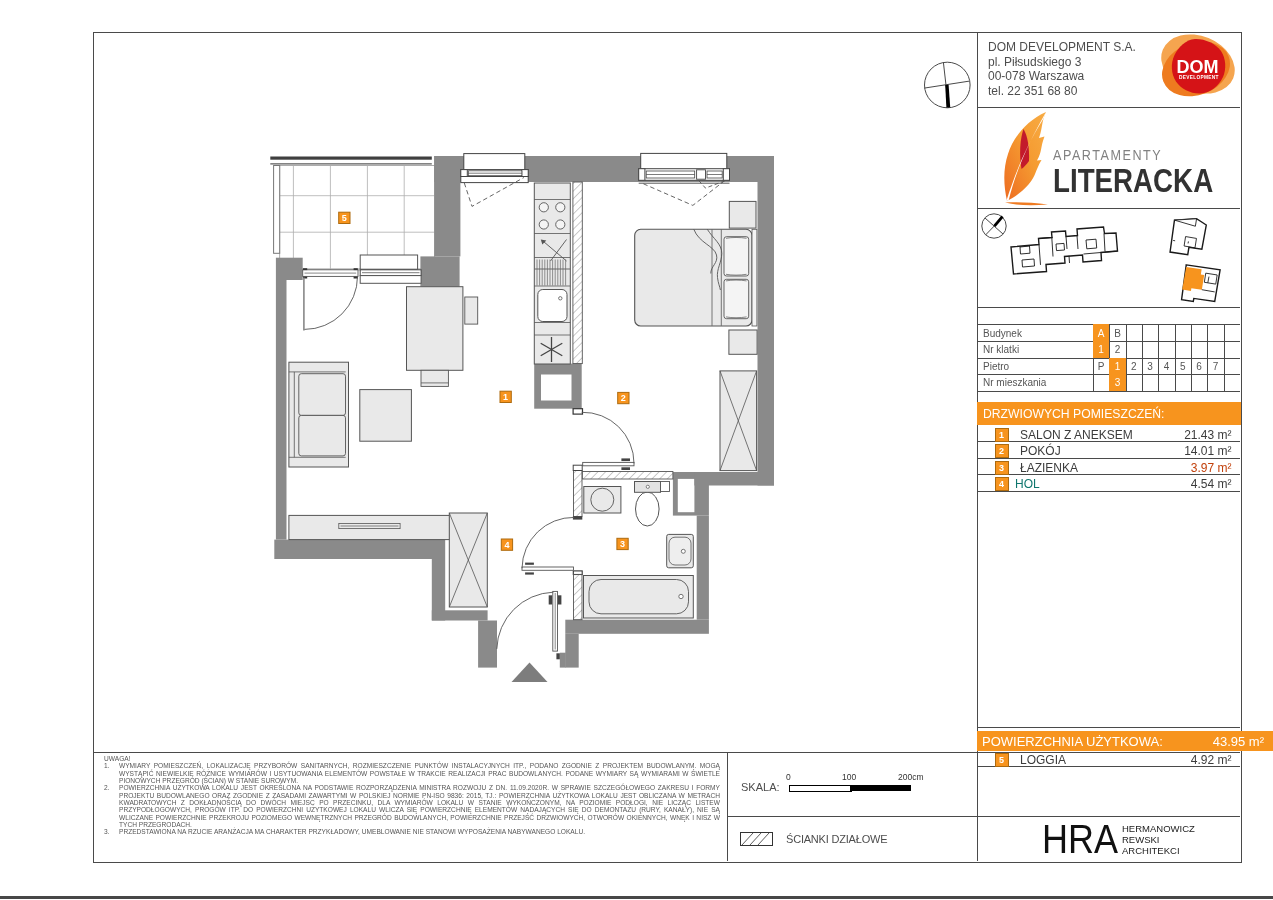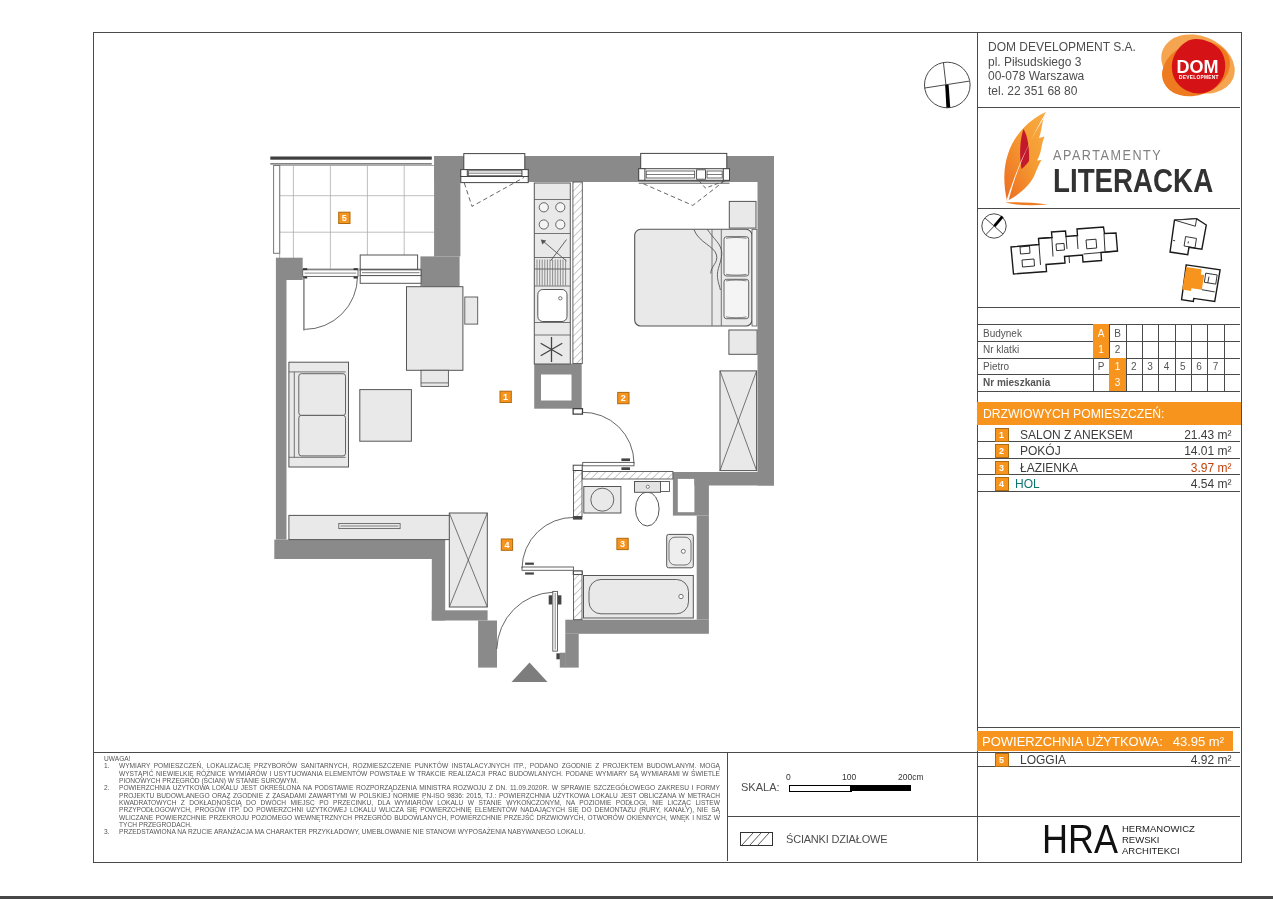--- a/index.html
+++ b/index.html
@@ -102,21 +102,21 @@
   <div class="abs" style="left:214px;top:0;width:1px;height:67px;background:#4a4a4a;"></div>
   <div class="abs" style="left:230.3px;top:0;width:1px;height:67px;background:#4a4a4a;"></div>
   <div class="abs" style="left:246.7px;top:0;width:1px;height:67px;background:#4a4a4a;"></div>
   <div class="abs" style="left:116px;top:0;width:16.3px;height:17.5px;background:#F7941E;"></div>
   <div class="abs" style="left:116px;top:17.5px;width:16.3px;height:16.5px;background:#F7941E;"></div>
   <div class="abs" style="left:132.3px;top:34px;width:16.4px;height:16.5px;background:#F7941E;"></div>
   <div class="abs" style="left:132.3px;top:50.5px;width:16.4px;height:16.5px;background:#F7941E;"></div>
   <div class="abs" style="left:6px;top:4px;">Budynek</div>
   <div class="abs" style="left:6px;top:20.5px;">Nr klatki</div>
   <div class="abs" style="left:6px;top:37px;">Pietro</div>
-  <div class="abs" style="left:6px;top:53.5px;font-weight:bold;">Nr mieszkania</div>
+  <div class="abs" style="left:6px;top:53.5px;">Nr mieszkania</div>
   <div class="abs" style="left:116px;top:4px;width:16.3px;text-align:center;color:#fff;">A</div>
   <div class="abs" style="left:132.3px;top:4px;width:16.4px;text-align:center;">B</div>
   <div class="abs" style="left:116px;top:20.5px;width:16.3px;text-align:center;color:#fff;">1</div>
   <div class="abs" style="left:132.3px;top:20.5px;width:16.4px;text-align:center;">2</div>
   <div class="abs" style="left:116px;top:37px;width:16.3px;text-align:center;">P</div>
   <div class="abs" style="left:132.3px;top:37px;width:16.4px;text-align:center;color:#fff;">1</div>
   <div class="abs" style="left:148.7px;top:37px;width:16.3px;text-align:center;">2</div>
   <div class="abs" style="left:165px;top:37px;width:16.3px;text-align:center;">3</div>
   <div class="abs" style="left:181.3px;top:37px;width:16.4px;text-align:center;">4</div>
   <div class="abs" style="left:197.7px;top:37px;width:16.3px;text-align:center;">5</div>
@@ -148,21 +148,21 @@
   <div class="abs" style="left:0;top:14.5px;width:263px;height:1px;background:#4a4a4a;"></div>
   <div class="abs" style="left:17.5px;top:1.5px;width:12px;height:12px;background:#F7941E;border:1px solid #ad6a0e;color:#fff;font-size:9px;font-weight:bold;text-align:center;line-height:12px;">5</div>
   <div class="abs" style="left:43px;top:1.6px;font-size:12px;color:#3c3c3c;">LOGGIA</div>
   <div class="abs" style="right:8.5px;top:1.6px;font-size:12px;color:#3c3c3c;">4.92 m²</div>
 </div>
 
 <div class="abs" style="left:977px;top:402px;width:264px;height:23px;background:#F7941E;">
   <div style="margin:4.5px 0 0 6px;font-size:12.2px;color:#fff;">DRZWIOWYCH POMIESZCZEŃ:</div>
 </div>
 
-<div class="abs" style="left:977px;top:730.5px;width:256px;height:20.5px;background:#F7941E;">
+<div class="abs" style="left:977px;top:730.5px;width:296px;height:20.5px;background:#F7941E;">
   <span style="position:absolute;left:5px;top:3.5px;font-size:13px;color:#fff;">POWIERZCHNIA UŻYTKOWA:</span>
   <span style="position:absolute;right:9px;top:3.5px;font-size:13px;color:#fff;">43.95 m²</span>
 </div>
 
 <div class="ln" style="left:977px;top:727px;width:263px;height:1px;"></div>
 
 <div class="ln" style="left:727px;top:752px;width:513px;height:1px;"></div>
 <div class="ln" style="left:93px;top:752px;width:634px;height:1px;"></div>
 <div class="ln" style="left:727px;top:752px;width:1px;height:109px;"></div>
 <div class="ln" style="left:727px;top:816px;width:513px;height:1px;"></div>

